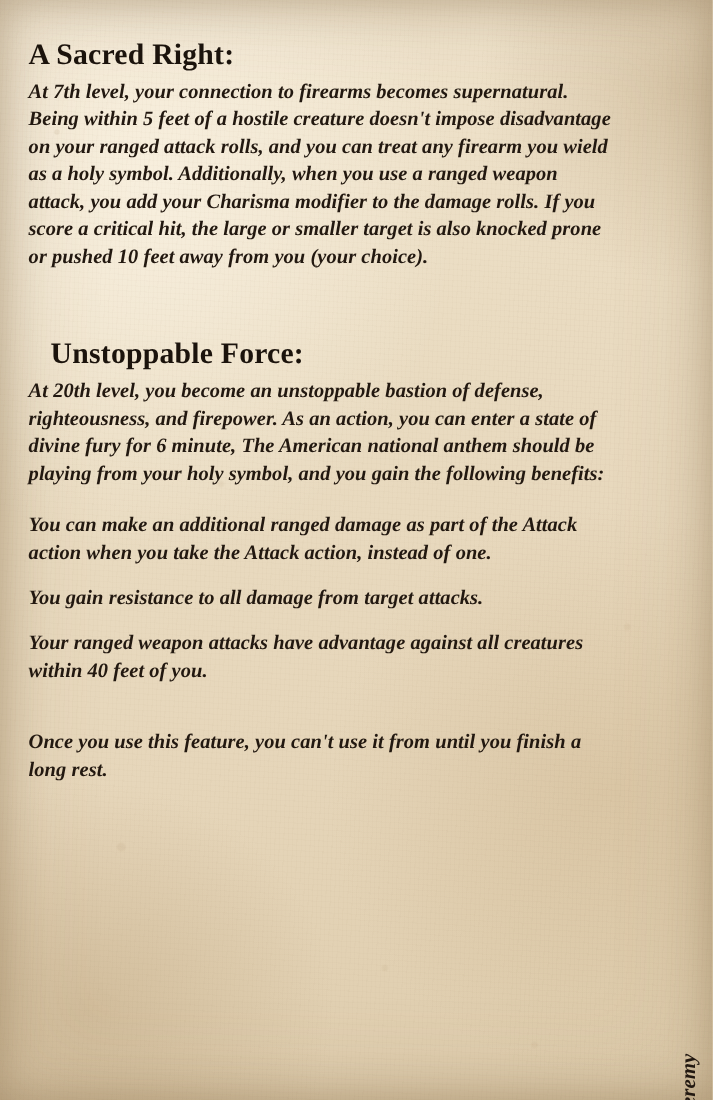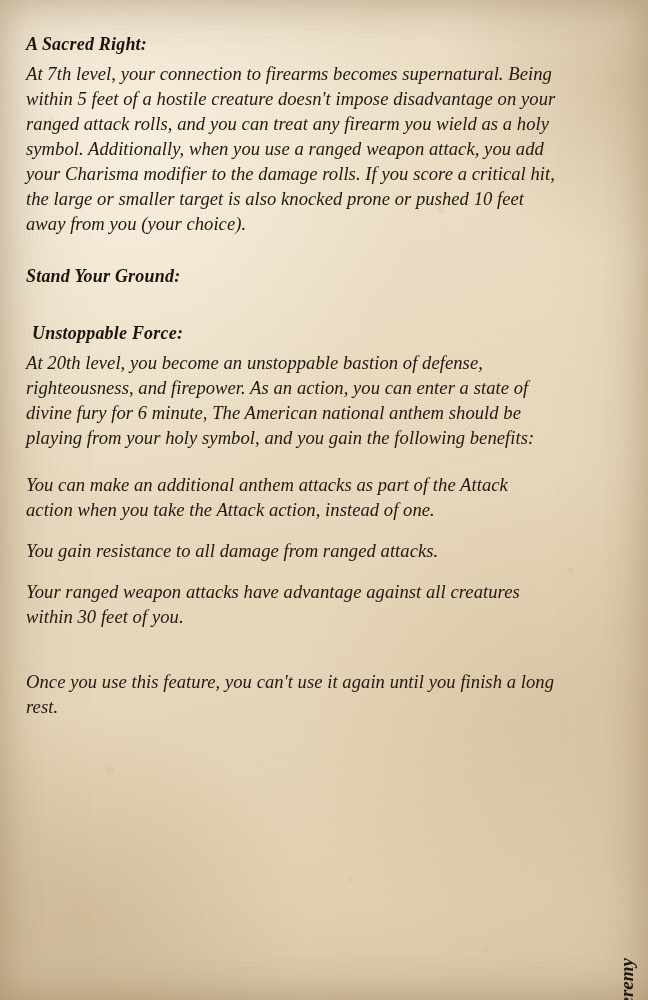--- a/index.html
+++ b/index.html
@@ -58,33 +58,32 @@
 
   #content {
     position: absolute;
     left: 26px;
     top: 34px;
     width: 530px;
     color: #20170f;
   }
 
   .section-title {
-    font-size: 18px;
-    font-style: italic;
+    font-size: 27px;
     font-weight: bold;
     letter-spacing: 0.2px;
     margin: 0 0 6px 0;
     color: #1b130c;
   }
-  .section-title.indent { margin-left: 6px; }
+  .section-title.indent { margin-left: 20px; }
 
   .body-text {
     font-size: 18.6px;
     font-style: italic;
-    font-weight: normal;
+    font-weight: bold;
     line-height: 1.345;
     margin: 0;
     color: #221810;
     letter-spacing: 0.05px;
   }
 
   .section { margin-bottom: 0; }
   .gap-lg { height: 30px; }
   .gap-md { height: 22px; }
   .gap-sm { height: 16px; }
@@ -122,36 +121,35 @@
   <div id="content">
 
     <div class="section">
       <h2 class="section-title">A Sacred Right:</h2>
       <p class="body-text">At 7th level, your connection to firearms becomes supernatural. Being within 5 feet of a hostile creature doesn't impose disadvantage on your ranged attack rolls, and you can treat any firearm you wield as a holy symbol. Additionally, when you use a ranged weapon attack, you add your Charisma modifier to the damage rolls. If you score a critical hit, the large or smaller target is also knocked prone or pushed 10 feet away from you (your choice).</p>
     </div>
 
     <div class="gap-lg"></div>
 
     <div class="section">
-      <h2 class="section-title">Stand Your Ground:</h2>
     </div>
 
     <div class="gap-lg"></div>
 
     <div class="section">
       <h2 class="section-title indent">Unstoppable Force:</h2>
       <p class="body-text">At 20th level, you become an unstoppable bastion of defense, righteousness, and firepower. As an action, you can enter a state of divine fury for 6 minute, The American national anthem should be playing from your holy symbol, and you gain the following benefits:</p>
       <div class="gap-md"></div>
-      <p class="body-text">You can make an additional anthem attacks as part of the Attack action when you take the Attack action, instead of one.</p>
+      <p class="body-text">You can make an additional ranged damage as part of the Attack action when you take the Attack action, instead of one.</p>
       <div class="gap-sm"></div>
-      <p class="body-text">You gain resistance to all damage from ranged attacks.</p>
+      <p class="body-text">You gain resistance to all damage from target attacks.</p>
       <div class="gap-sm"></div>
-      <p class="body-text">Your ranged weapon attacks have advantage against all creatures within 30 feet of you.</p>
+      <p class="body-text">Your ranged weapon attacks have advantage against all creatures within 40 feet of you.</p>
       <div class="gap-xl"></div>
-      <p class="body-text">Once you use this feature, you can't use it again until you finish a long rest.</p>
+      <p class="body-text">Once you use this feature, you can't use it from until you finish a long rest.</p>
     </div>
 
   </div>
 
   <div id="credit">
     <div class="credit-inner">Homebrew by: Eggcowboy Jeremy</div>
   </div>
 
 </div>
 

